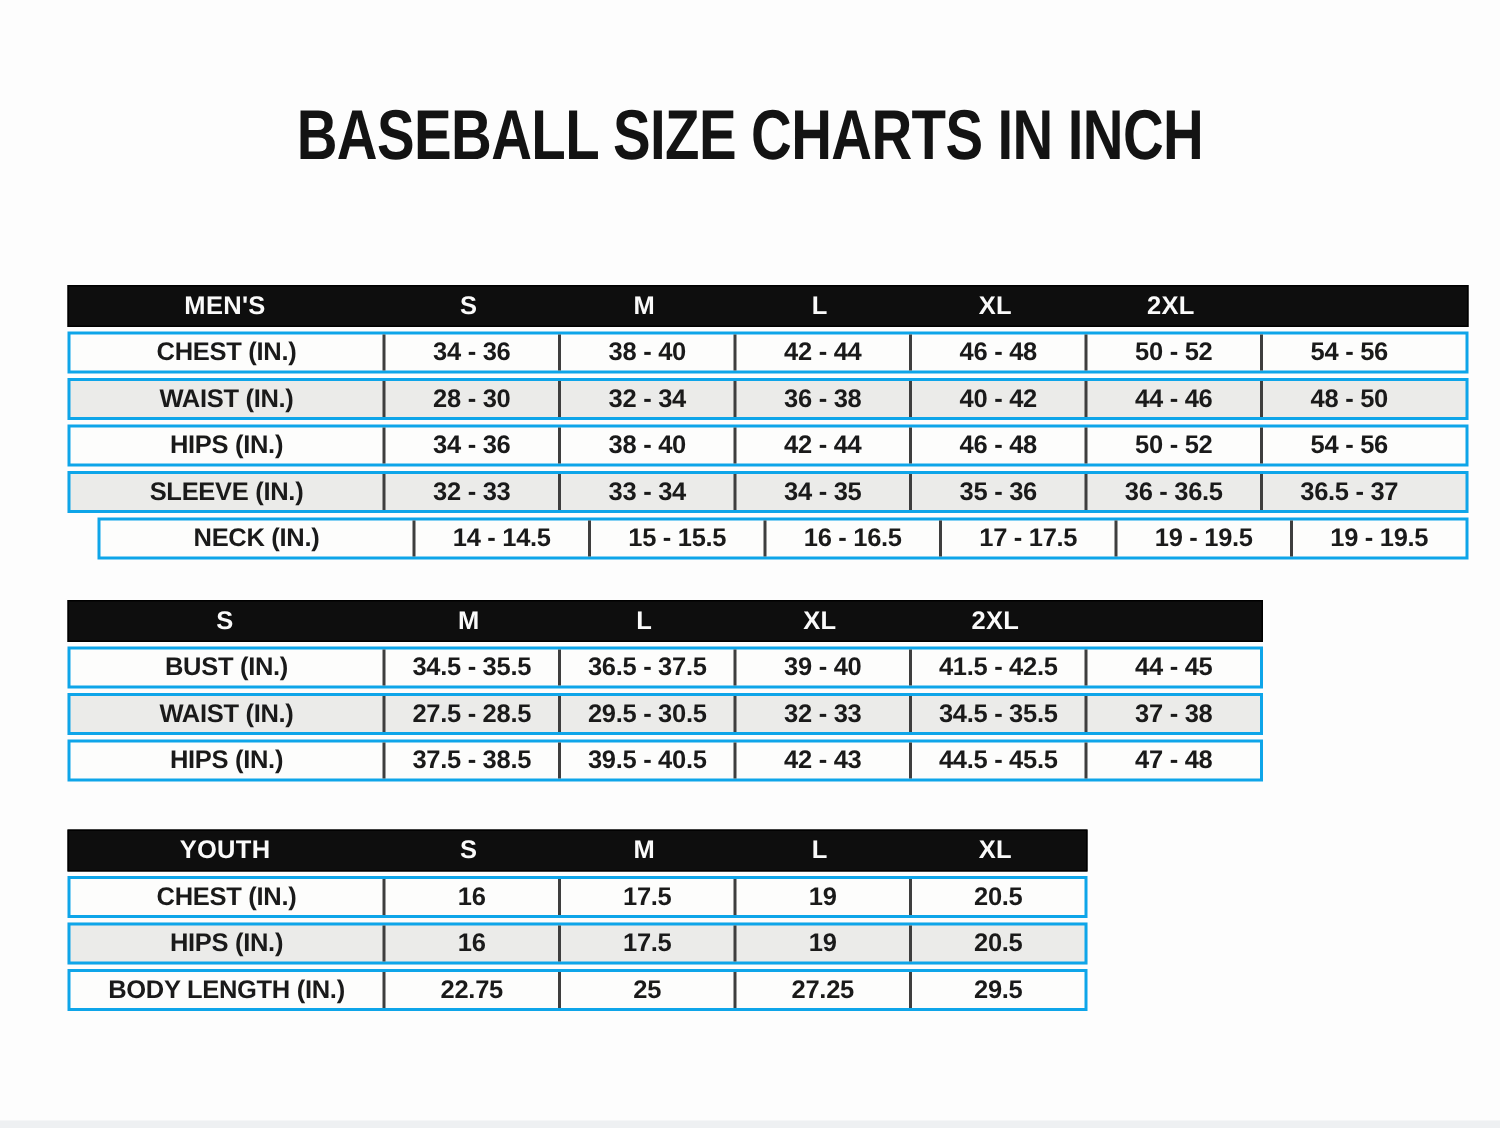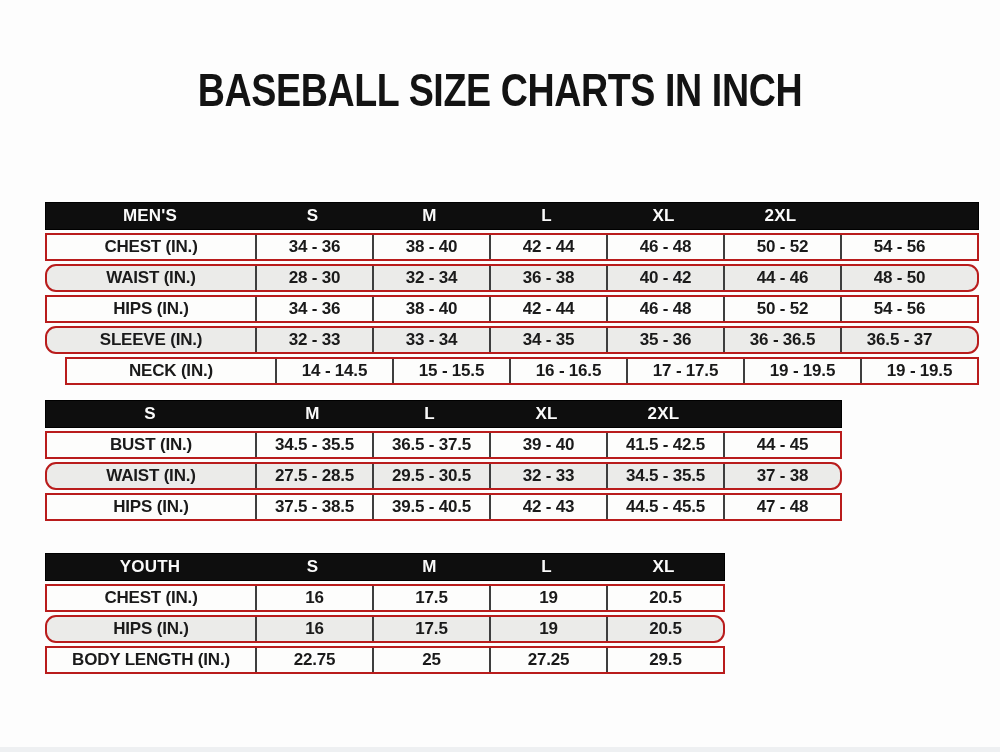--- a/index.html
+++ b/index.html
@@ -40,25 +40,25 @@
     display: grid;
     height: 28px;
     box-sizing: border-box;
   }
   .trow.head {
     background: #0e0e0e;
     color: #fafafa;
     border: 1px solid #000000;
   }
   .trow.data {
-    border: 2px solid #b91c1c;
+    border: 2px solid #0ea5e9;
     background: #fdfdfc;
     color: #1a1a1a;
   }
-  .trow.data.alt { background: #ebebe9; border-radius: 11px; }
+  .trow.data.alt { background: #ebebe9; }
   .cell {
     display: flex;
     align-items: center;
     justify-content: center;
     font-weight: bold;
     font-size: 17px;
     box-sizing: border-box;
     white-space: nowrap;
     overflow: hidden;
     letter-spacing: -0.2px;
@@ -74,21 +74,21 @@
     background: #eef0f2;
   }
 </style>
 </head>
 <body>
 
 <div class="page">
   <div class="title">BASEBALL SIZE CHARTS IN INCH</div>
 
   <div class="size-table" id="table-mens">
-      <div class="trow head" style="grid-template-columns: 208px repeat(6, 117px); margin-top: 12px;">
+      <div class="trow head" style="grid-template-columns: 208px repeat(6, 117px);">
         <div class="cell">MEN'S</div>
         <div class="cell">S</div>
         <div class="cell">M</div>
         <div class="cell">L</div>
         <div class="cell">XL</div>
         <div class="cell">2XL</div>
       </div>
       <div class="trow data" style="grid-template-columns: 208px repeat(6, 117px);">
         <div class="cell">CHEST (IN.)</div>
         <div class="cell">34 - 36</div>

